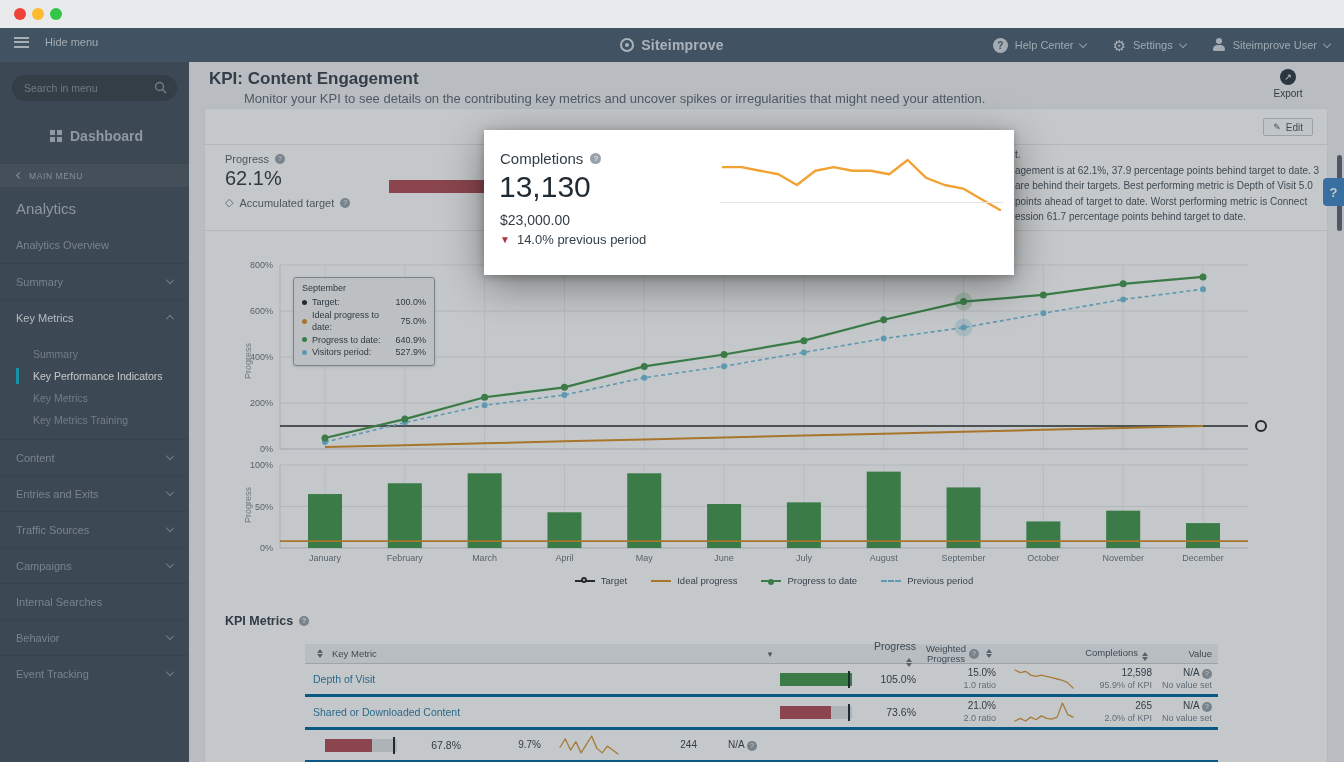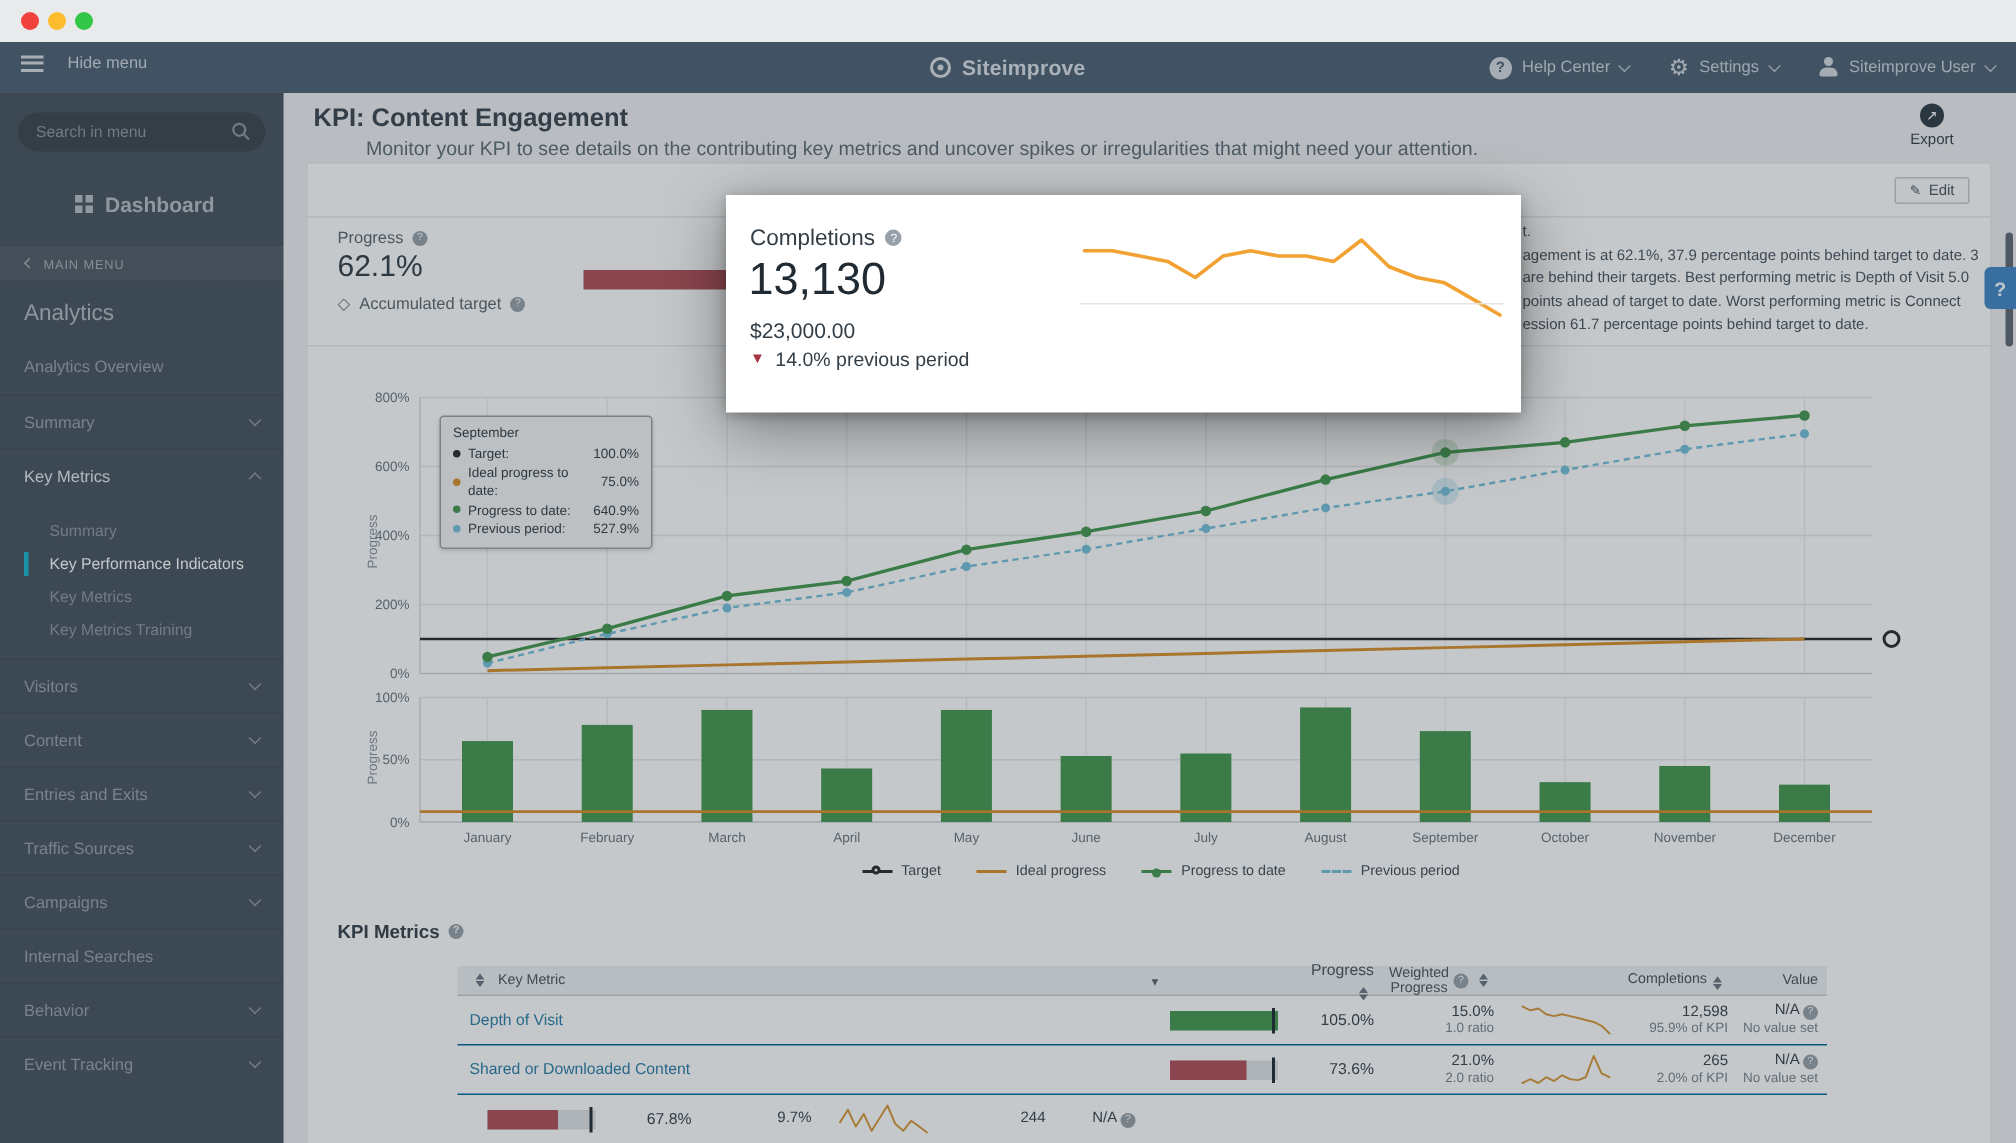--- a/index.html
+++ b/index.html
@@ -83,21 +83,21 @@
   .legend { position:absolute; left:75px; top:466px; width:988px; display:flex; justify-content:center; gap:24px; font-size:9.5px; color:#424d57; }
   .lg-item { display:flex; align-items:center; gap:6px; cursor:pointer; }
   .lg-line { width:20px; height:0; border-top:2px solid #2b2b2b; position:relative; }
   .lg-ring { position:absolute; left:6px; top:-5px; width:6px; height:6px; border:2px solid #2b2b2b; border-radius:50%; background:#fff; }
   .lg-dot { position:absolute; left:7px; top:-3px; width:6px; height:6px; border-radius:50%; background:#44984f; }
   .lg-dash { width:20px; height:0; border-top:2px dashed #74c0dc; }
 
   .kpi-title { position:absolute; left:20px; top:505px; font-size:12.5px; font-weight:700; color:#37424c; display:flex; gap:6px; align-items:center; }
   .kpi-table { position:absolute; left:100px; top:535px; width:913px; font-size:10px; color:#39444e; }
   .thead { display:flex; align-items:center; height:20px; background:#eef1f3; border-bottom:1px solid #c9ced3; font-size:9.5px; color:#49545e; }
-  .trow { display:flex; align-items:center; height:33px; border-bottom:1px solid #0369a1; }
+  .trow { display:flex; align-items:center; height:33px; border-bottom:3px solid #0369a1; }
   .c-name { width:455px; padding-left:8px; display:flex; align-items:center; gap:5px; }
   .c-caret { width:20px; text-align:center; color:#5c6770; font-size:9px; }
   .c-bar { width:88px; }
   .c-pct { width:48px; text-align:right; font-size:10.5px; }
   .c-weighted { width:92px; text-align:right; padding-right:12px; line-height:11.5px; }
   .c-spark { width:72px; display:flex; justify-content:center; }
   .c-compl { width:72px; text-align:right; line-height:11.5px; }
   .c-value { width:66px; text-align:right; padding-right:6px; line-height:11.5px; }
   .sub-line { font-size:9px; color:#79848e; }
   .row-link { color:#2c7fa8; cursor:pointer; font-size:10.5px; }
@@ -211,24 +211,20 @@
     <div class="sub-item active">
         <span>Key Performance Indicators</span>
       </div>
     <div class="sub-item">
         <span>Key Metrics</span>
       </div>
     <div class="sub-item">
         <span>Key Metrics Training</span>
       </div>
     <div class="sub-gap"></div>
-    <div class="nav-item">
-      <span>Visitors</span>
-      <span class="s-chev"></span>
-    </div>
     <div class="nav-item">
       <span>Content</span>
       <span class="s-chev"></span>
     </div>
     <div class="nav-item">
       <span>Entries and Exits</span>
       <span class="s-chev"></span>
     </div>
     <div class="nav-item">
       <span>Traffic Sources</span>
@@ -357,21 +353,21 @@
             <span>Ideal progress to date:</span>
             <span class="tip-val">75.0%</span>
           </div>
         <div class="tip-row">
             <span class="tip-dot" style="background:#44984f"></span>
             <span>Progress to date:</span>
             <span class="tip-val">640.9%</span>
           </div>
         <div class="tip-row">
             <span class="tip-dot" style="background:#74c0dc"></span>
-            <span>Previous period:</span>
+            <span>Visitors period:</span>
             <span class="tip-val">527.9%</span>
           </div>
       </div>
 
       <svg class="barchart" width="1105" height="103">
           <line x1="100" y1="4" x2="100" y2="87" stroke="#eceef0" stroke-width="1"></line>
           <line x1="179.8181818181818" y1="4" x2="179.8181818181818" y2="87" stroke="#eceef0" stroke-width="1"></line>
           <line x1="259.6363636363636" y1="4" x2="259.6363636363636" y2="87" stroke="#eceef0" stroke-width="1"></line>
           <line x1="339.45454545454544" y1="4" x2="339.45454545454544" y2="87" stroke="#eceef0" stroke-width="1"></line>
           <line x1="419.27272727272725" y1="4" x2="419.27272727272725" y2="87" stroke="#eceef0" stroke-width="1"></line>

